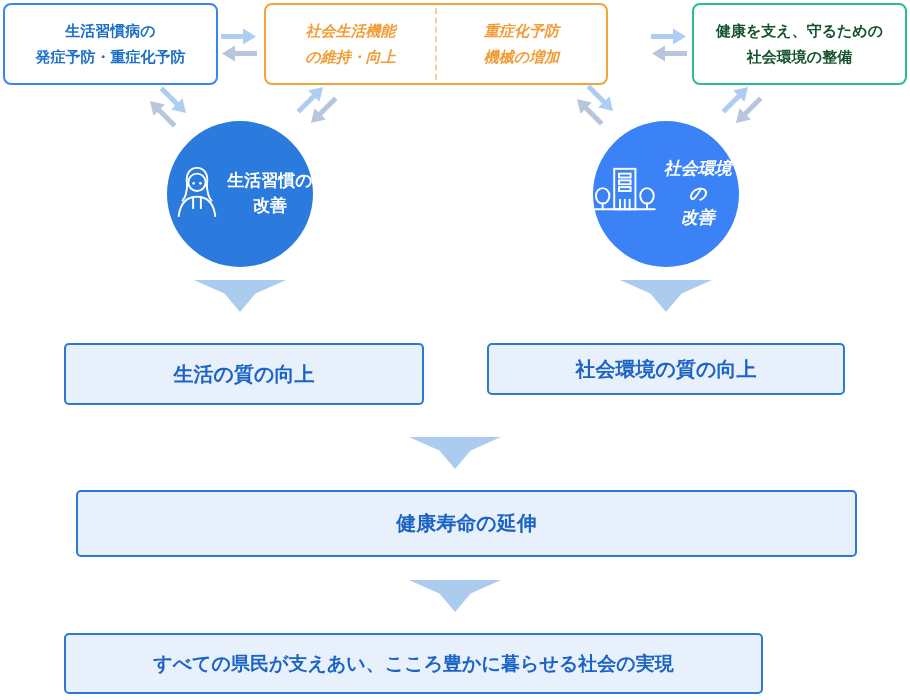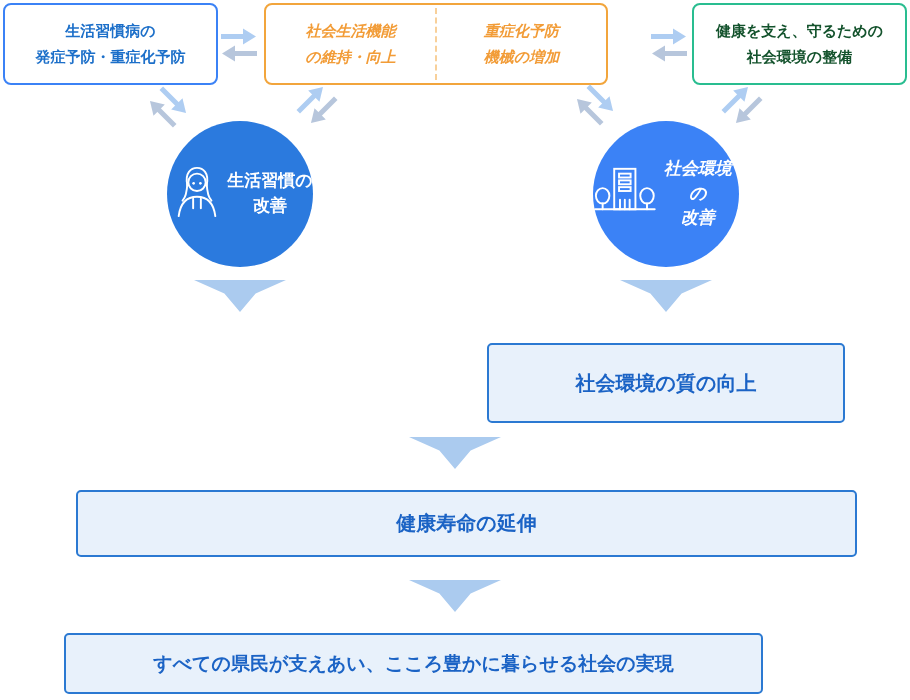--- a/index.html
+++ b/index.html
@@ -53,21 +53,21 @@
   .chev-4 { left:409px; top:580px; }
 
   
   .obox {
     position:absolute; background:#E8F1FB; border:2px solid #2B79D2;
     border-radius:5px; box-sizing:border-box;
     display:flex; align-items:center; justify-content:center;
     font-weight:bold; font-size:20px; color:#1B63C5; text-align:center;
   }
   .obox-1 { left:64px;  top:343px; width:360px; height:62px; }
-  .obox-2 { left:487px; top:343px; width:358px; height:80px; }
+  .obox-2 { left:487px; top:343px; width:358px; height:52px; }
   .obox-3 { left:76px;  top:490px; width:781px; height:67px; }
   .obox-4 { left:64px;  top:633px; width:699px; height:61px; font-size:19px; }
 </style>
 </head>
 <body>
 
 <div class="canvas">
 
   <div class="tbox tbox-blue">
     <span class="pre">生活習慣病の
@@ -171,20 +171,23 @@
       <path d="M56 40 L56 46"></path>
       <path d="M2 46 L64 46"></path>
     </svg>
     <span class="pre">社会環境の
 改善</span>
   </div>
 
   <div class="chev chev-1"></div>
   <div class="chev chev-2"></div>
 
+  <div class="obox obox-1">
+    <span>生活の質の向上</span>
+  </div>
   <div class="obox obox-2">
     <span>社会環境の質の向上</span>
   </div>
 
   <div class="chev chev-3"></div>
 
   <div class="obox obox-3">
     <span>健康寿命の延伸</span>
   </div>
 

